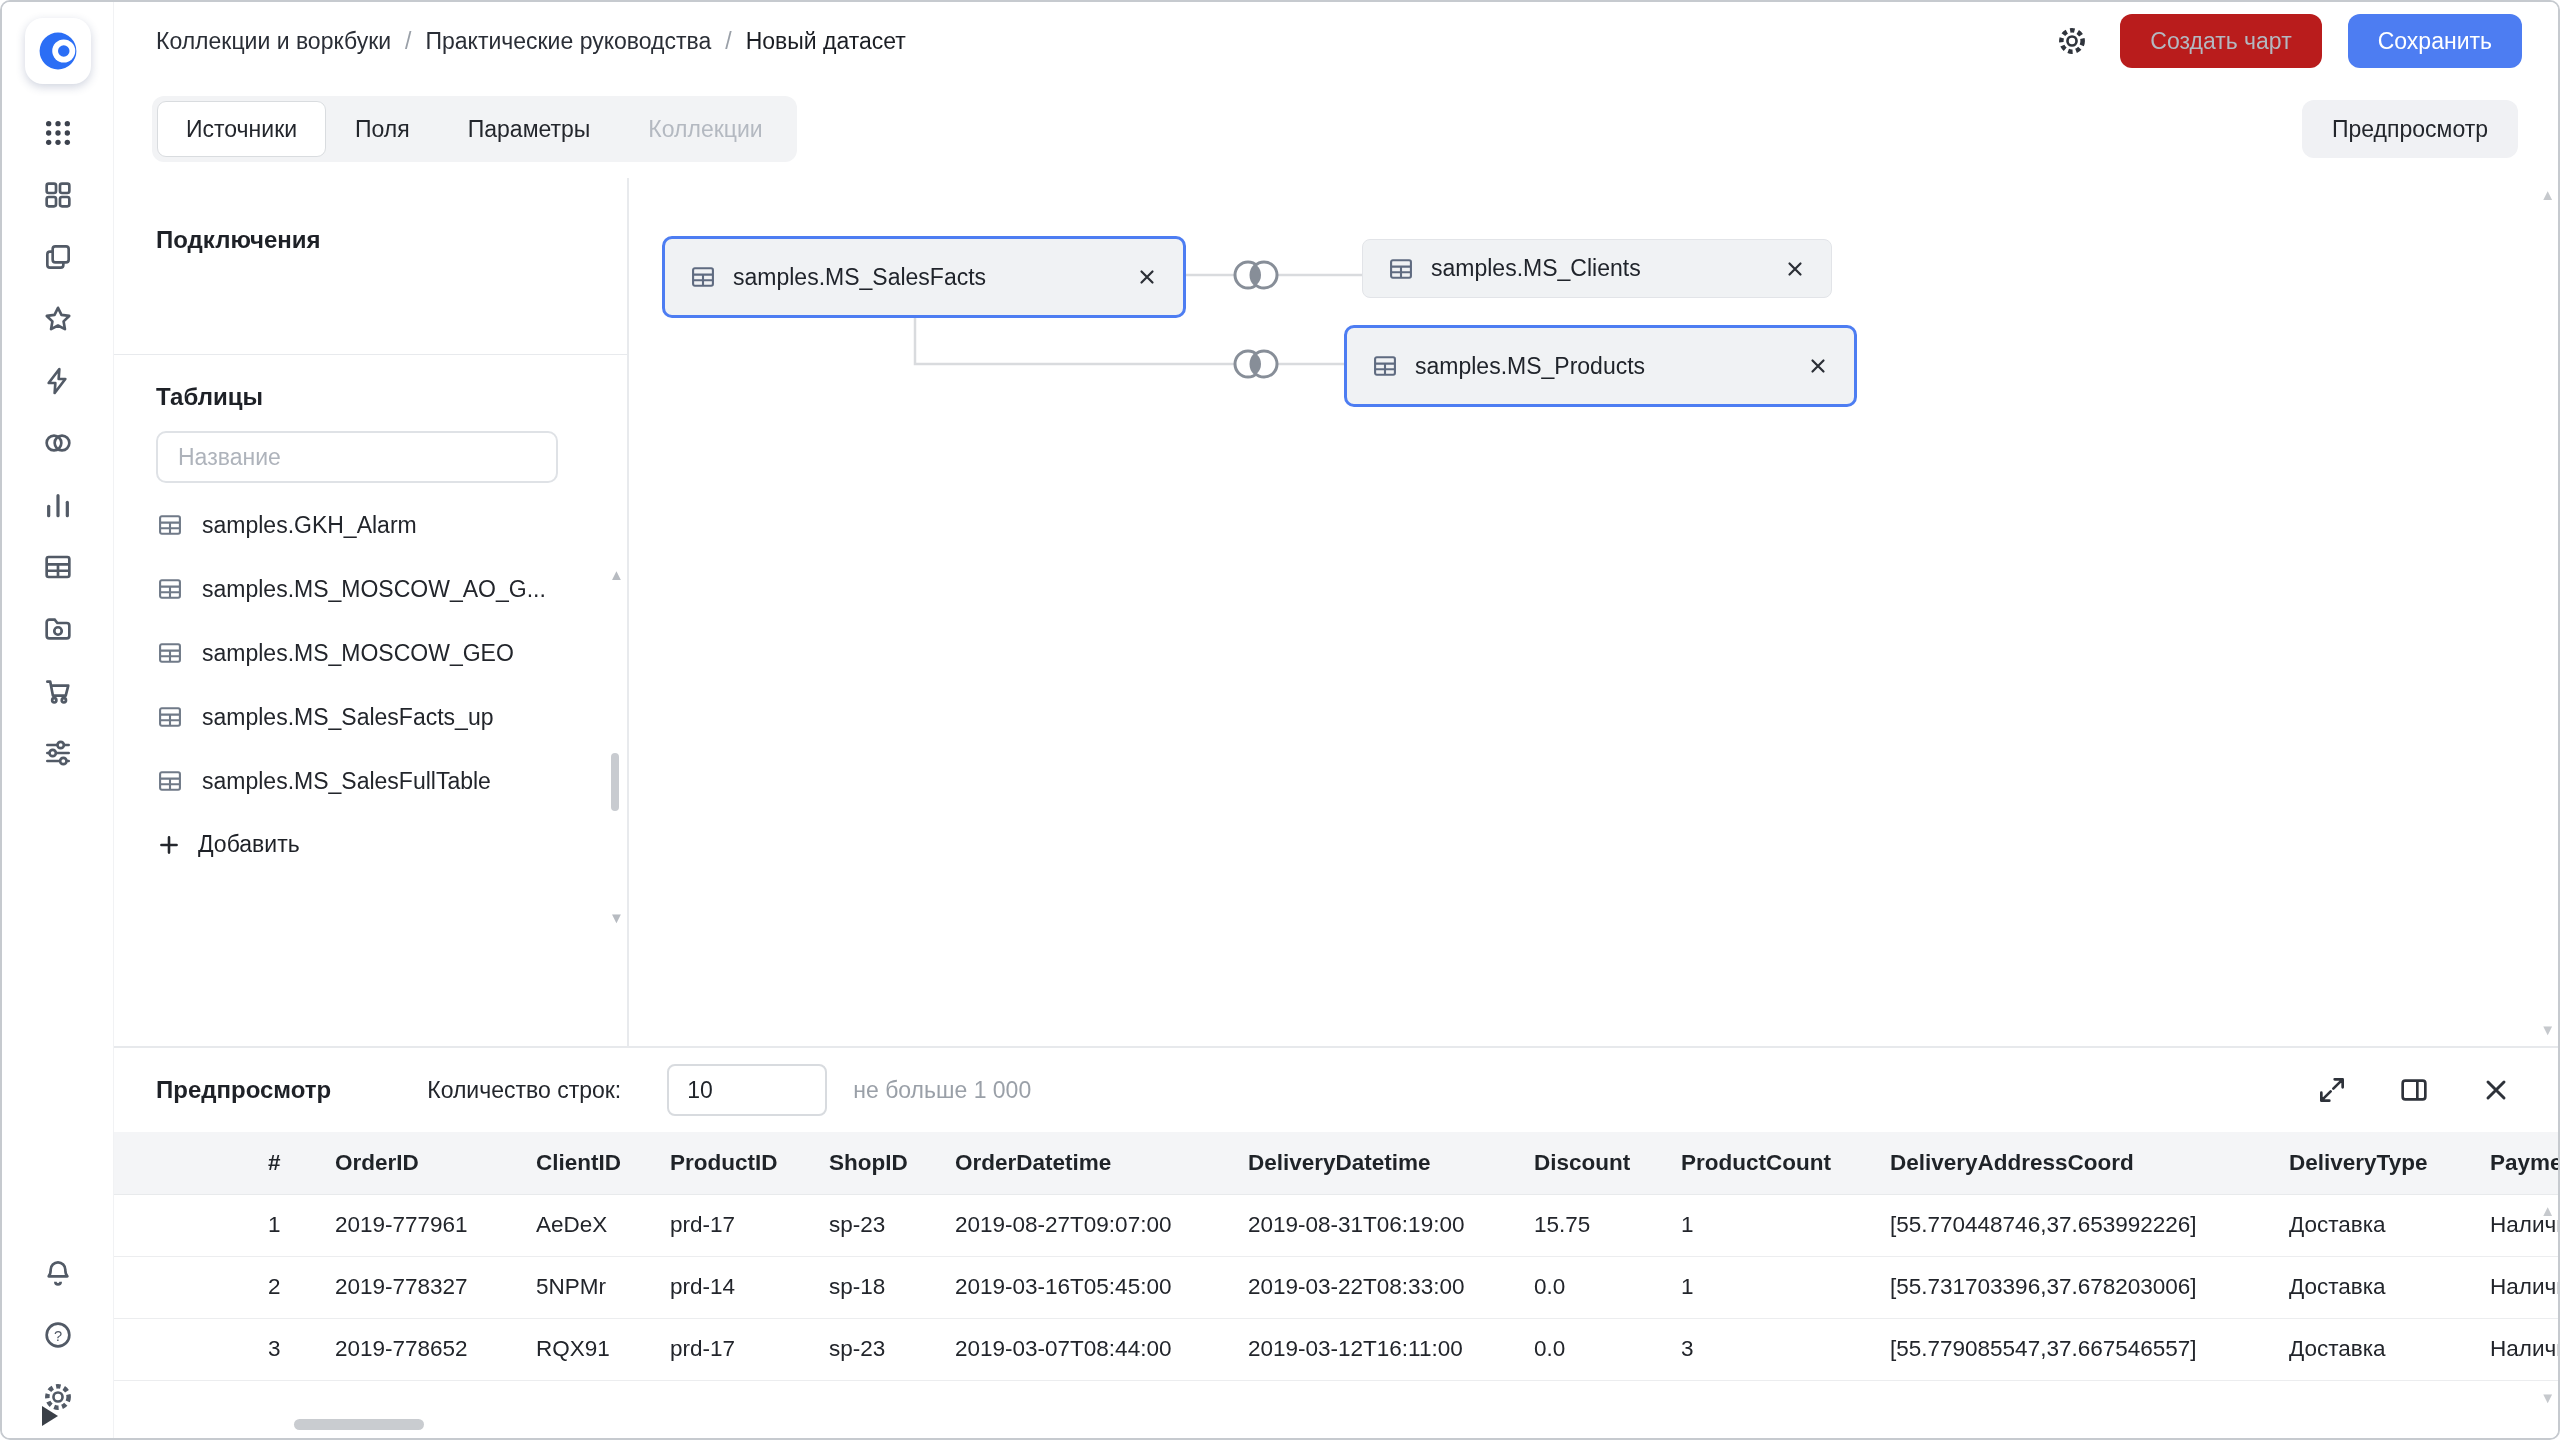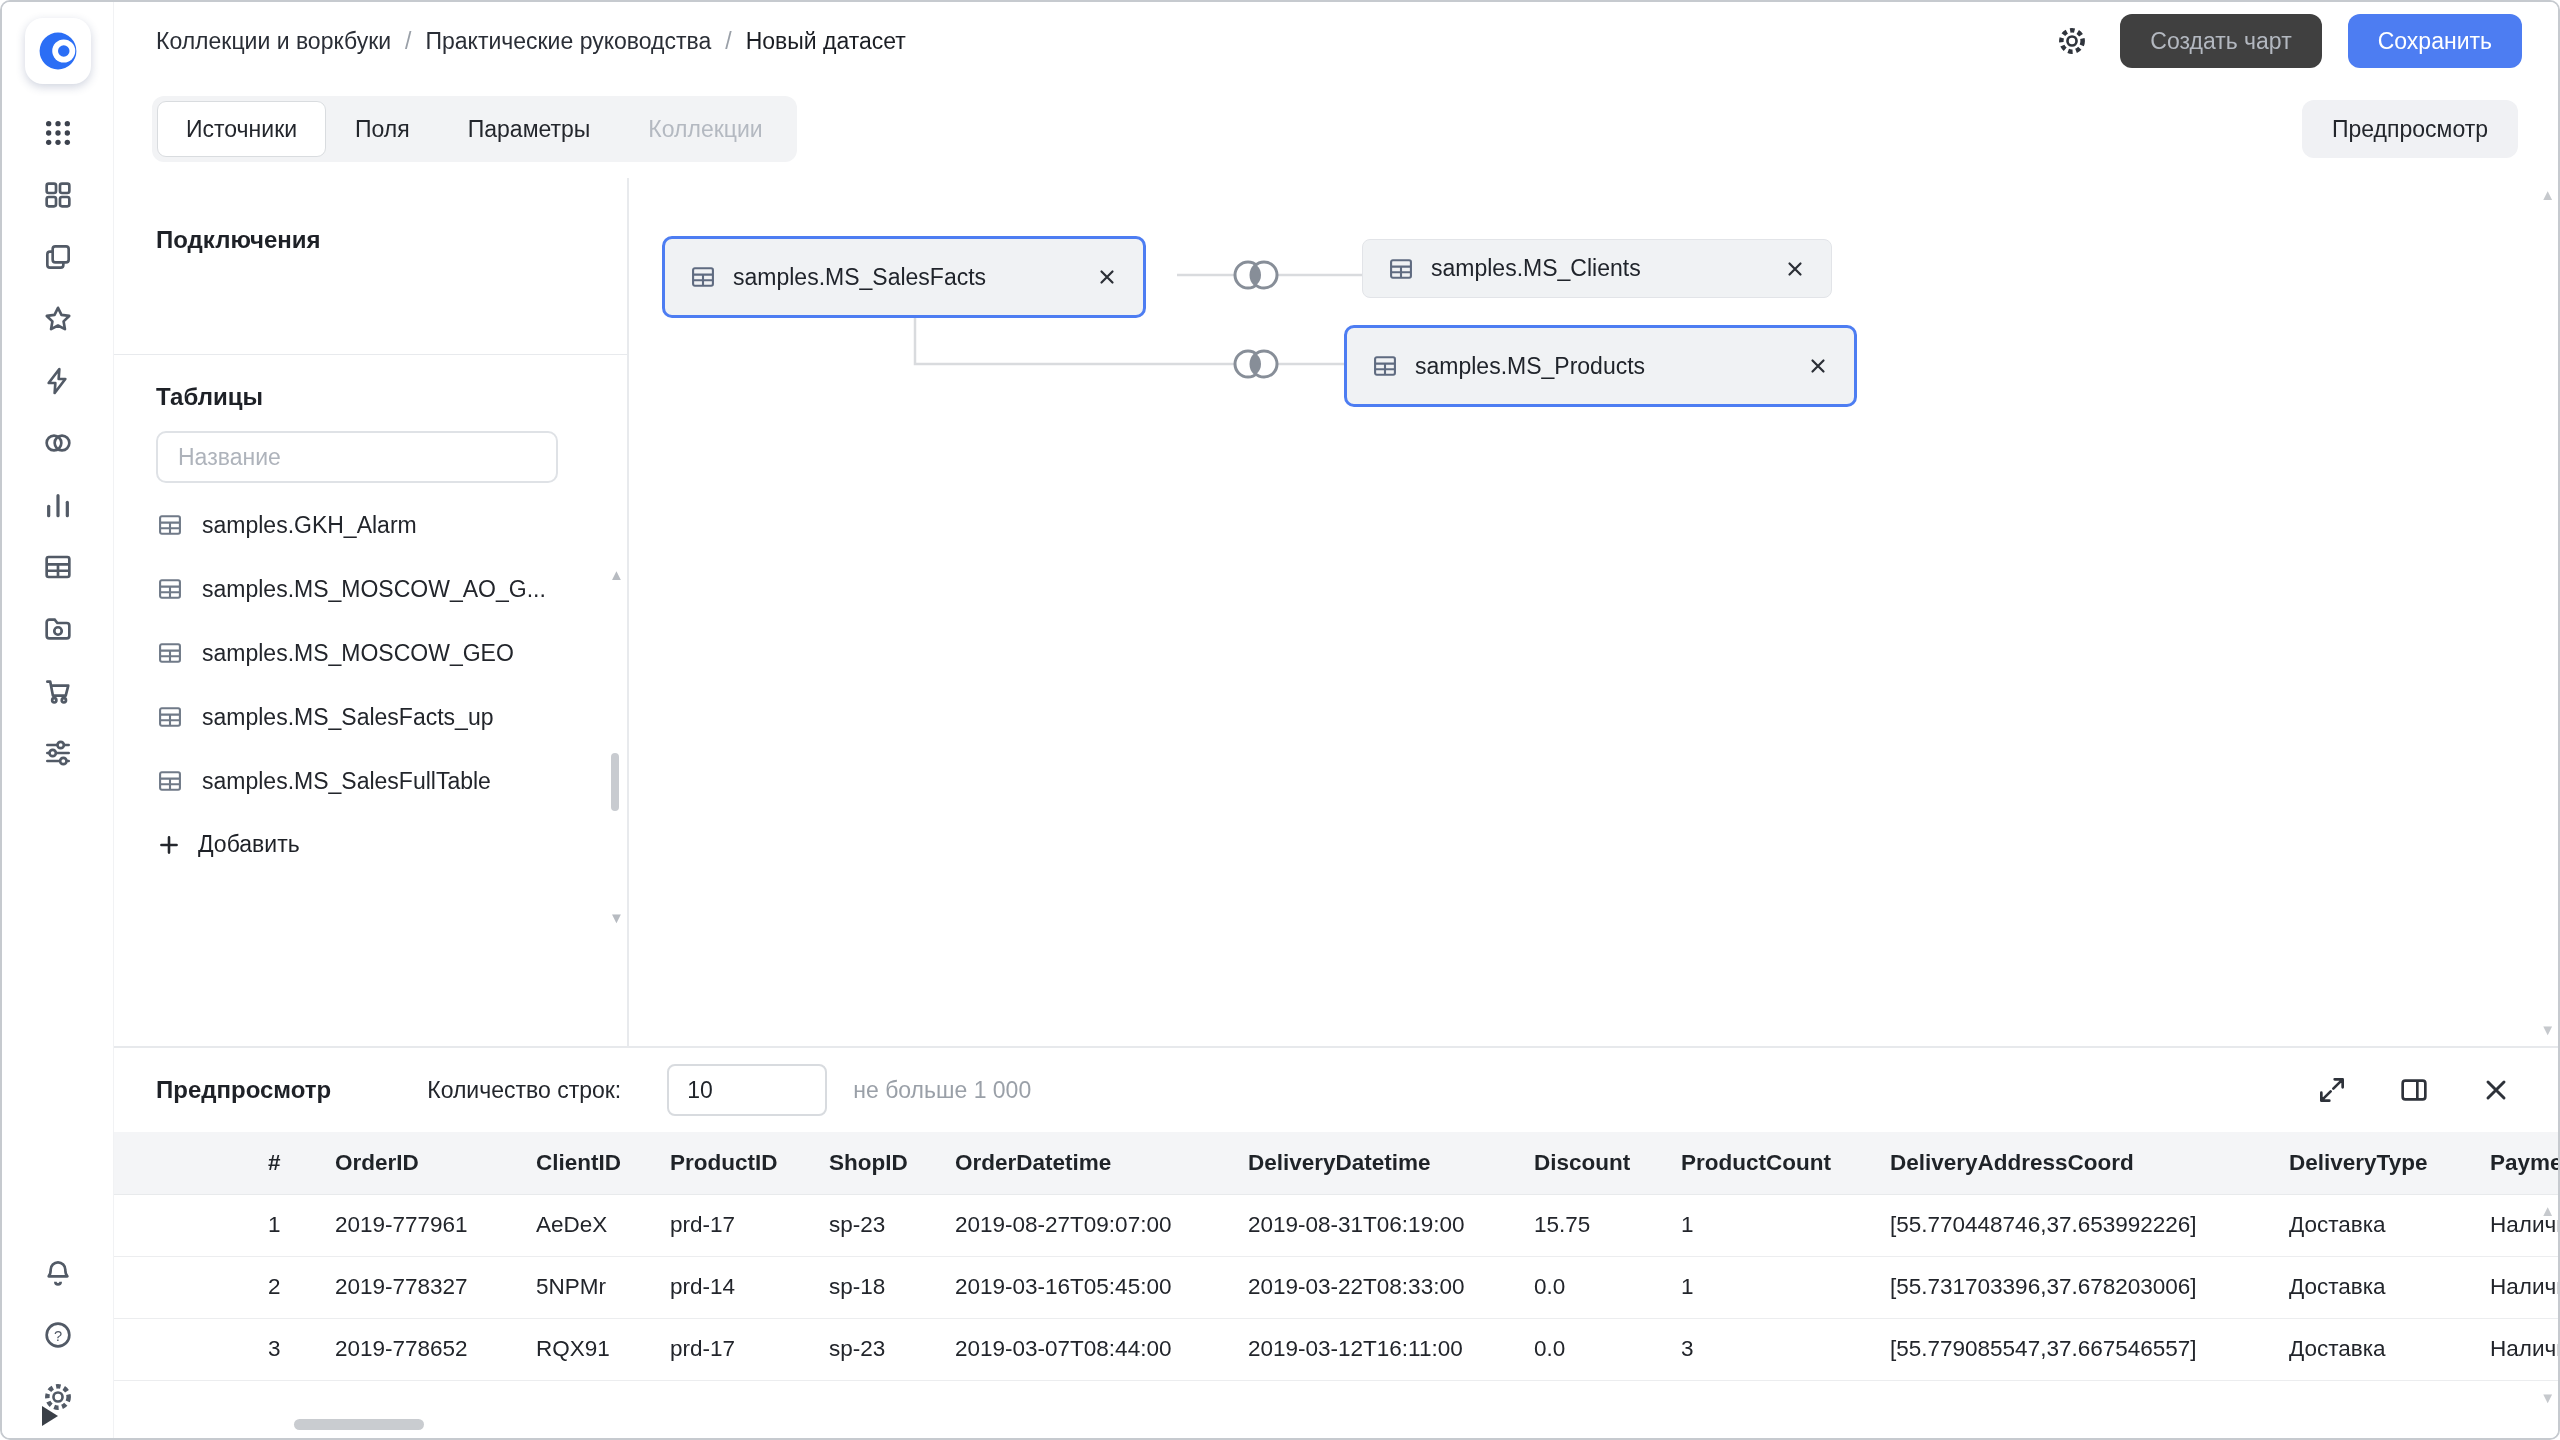--- a/index.html
+++ b/index.html
@@ -26,21 +26,21 @@
 
   .topbar { height:78px; display:flex; align-items:center; padding:0 36px 0 42px; background:#fff; }
   .crumbs { display:flex; align-items:center; gap:14px; font-size:23px; color:#2a2e36; }
   .crumb { cursor:pointer; }
   .crumb.current { color:#1b1e24; }
   .crumb-sep { color:#9aa0a8; }
   .topbar-right { margin-left:auto; display:flex; align-items:center; gap:26px; }
   .icon-btn { width:44px; height:44px; display:flex; align-items:center; justify-content:center; color:#2f343c; cursor:pointer; }
   .icon-btn svg { width:32px; height:32px; }
   .btn { height:54px; padding:0 30px; border-radius:12px; font-size:23px; display:flex; align-items:center; cursor:pointer; border:none; }
-  .btn-disabled { background:#404040; color:#b3b8c0; }
+  .btn-disabled { background:#b91c1c; color:#b3b8c0; }
   .btn-primary { background:#4d7df2; color:#fff; }
 
   .tabsrow { height:98px; display:flex; align-items:center; padding:0 40px 0 38px; }
   .seg { display:inline-flex; background:#f2f3f5; border-radius:12px; padding:5px; }
   .tab { height:56px; padding:0 28px; display:flex; align-items:center; font-size:23px; color:#23262c;
     border-radius:9px; cursor:pointer; border:1px solid transparent; }
   .tab.active { background:#fff; border-color:#d9dcdf; }
   .tab.disabled { color:#b4b9c1; }
   .btn-preview { margin-left:auto; height:58px; padding:0 30px; border-radius:12px; background:#f0f1f4;
     font-size:23px; color:#23262c; display:flex; align-items:center; cursor:pointer; }
@@ -74,21 +74,21 @@
 
   
   .canvas { flex:1; position:relative; background:#fff; overflow:hidden; }
   .canvas svg.lines { position:absolute; left:0; top:0; width:100%; height:100%; }
   .node { position:absolute; display:flex; align-items:center; gap:16px; background:#f0f2f4;
     border:1px solid #e2e4e8; border-radius:8px; padding:0 24px; height:59px; font-size:23px; color:#20242b; cursor:pointer; }
   .node.selected { border:3px solid #4d7df2; border-radius:10px; height:82px; }
   .node .tbl-ic { width:28px; height:28px; color:#5f6b80; flex:0 0 28px; }
   .node .nlabel { flex:1; white-space:nowrap; overflow:hidden; }
   .node .close-x { width:24px; height:24px; color:#2b2f36; cursor:pointer; flex:0 0 24px; }
-  .node.n0 { left:33px; top:58px; width:484px; }
+  .node.n0 { left:33px; top:58px; width:524px; }
   .node.n1 { left:733px; top:61px; width:470px; }
   .node.n2 { left:715px; top:147px; width:513px; }
   .venn { position:absolute; width:60px; height:44px; cursor:pointer; }
   .venn1 { left:596px; top:75px; }
   .venn2 { left:596px; top:164px; }
   .cv-scroll-arr { position:absolute; right:3px; font-size:15px; color:#c6c9cd; }
 
   
   .preview { flex:0 0 392px; border-top:2px solid #e7e9ec; display:flex; flex-direction:column; background:#fff; position:relative; }
   .pv-head { height:84px; display:flex; align-items:center; padding:0 40px 0 42px; }

